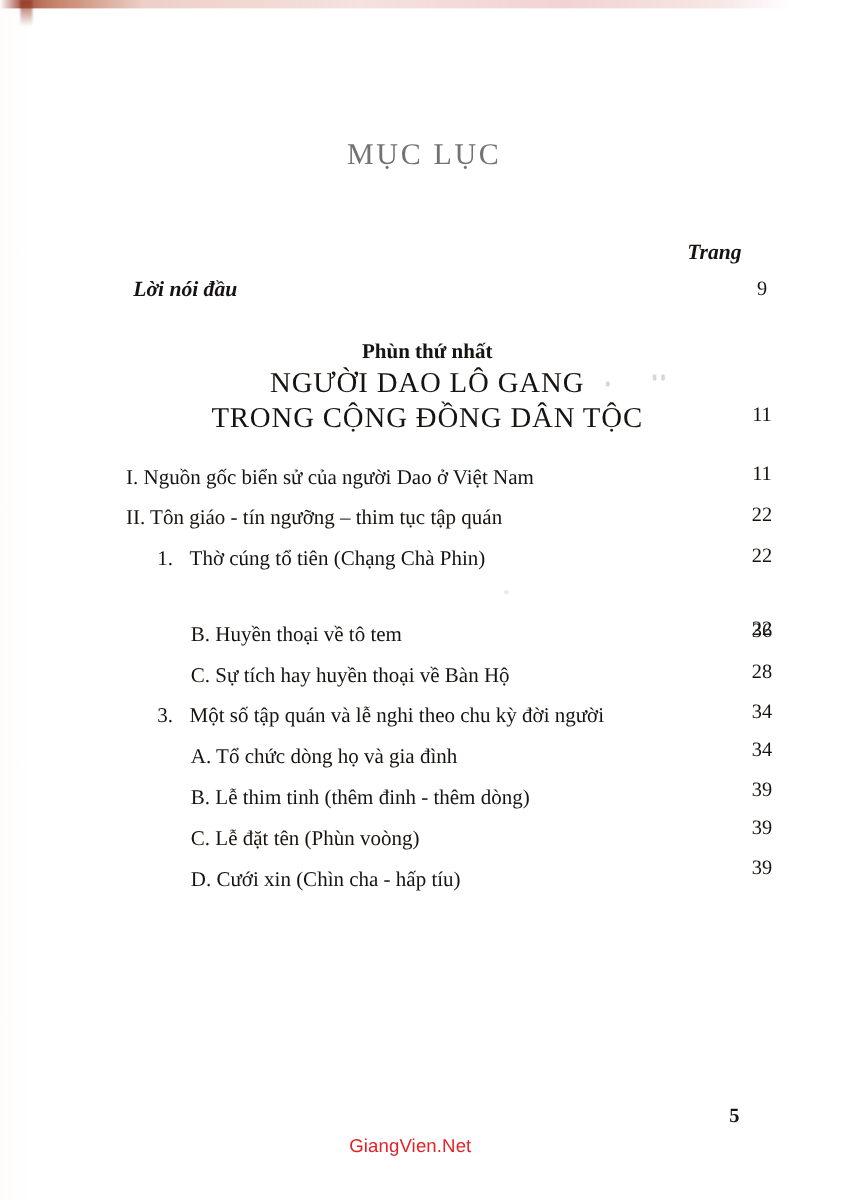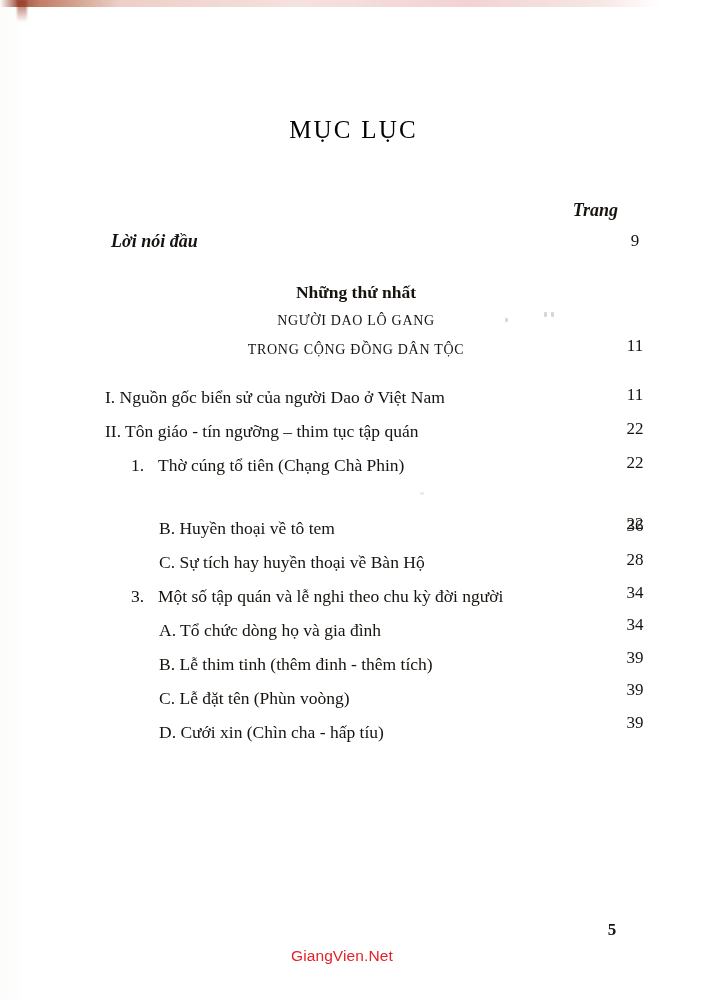--- a/index.html
+++ b/index.html
@@ -66,21 +66,21 @@
   }
 
   .doc-title {
     position: absolute;
     left: 0; top: 116px;
     width: 707px;
     text-align: center;
     font-size: 25px;
     letter-spacing: 2.2px;
     font-weight: 400;
-    color: #000000;
+    color: #737373;
   }
 
   .trang-label {
     position: absolute;
     right: 89px; top: 200px;
     font-size: 18px;
     font-style: italic;
     font-weight: 700;
     color: #17130f;
   }
@@ -133,21 +133,21 @@
     width: 666px;
     text-align: center;
     color: #17130f;
   }
   .part-head .ph-sub {
     font-size: 17.5px;
     font-weight: 700;
     line-height: 28px;
   }
   .part-head .ph-main {
-    font-size: 14px;
+    font-size: 24px;
     font-weight: 400;
     line-height: 29px;
     letter-spacing: 0.7px;
   }
   .part-head .pg {
     position: absolute;
     left: 589px;
     width: 46px;
     text-align: center;
     font-size: 17px;
@@ -222,21 +222,21 @@
   <div class="trang-label">Trang</div>
 
   <div class="toc">
 
     <div class="row row-preface">
       <span class="txt">Lời nói đầu</span>
       <span class="pg">9</span>
     </div>
 
     <div class="part-head">
-      <span class="ph-line ph-sub">Những thứ nhất</span>
+      <span class="ph-line ph-sub">Phùn thứ nhất</span>
       <span class="ph-line ph-main">NGƯỜI DAO LÔ GANG</span>
       <span class="ph-line ph-main">TRONG CỘNG ĐỒNG DÂN TỘC</span>
       <span class="pg">11</span>
     </div>
 
     <div class="row lvl-1 gap-lg">
       <span class="txt"><span class="rnum">I.</span> <span>Nguồn gốc biển sử của người Dao ở Việt Nam</span></span>
       <span class="pg" style="top:1px;">11</span>
     </div>
 
@@ -270,21 +270,21 @@
       <span class="txt"><span class="num">3.</span><span>Một số tập quán và lễ nghi theo chu kỳ đời người</span></span>
       <span class="pg" style="top:0px;">34</span>
     </div>
 
     <div class="row lvl-3 gap-sm">
       <span class="txt"><span class="alpha">A.</span> <span>Tổ chức dòng họ và gia đình</span></span>
       <span class="pg" style="top:-2px;">34</span>
     </div>
 
     <div class="row lvl-3 gap-sm">
-      <span class="txt"><span class="alpha">B.</span> <span>Lễ thim tinh (thêm đinh - thêm tích)</span></span>
+      <span class="txt"><span class="alpha">B.</span> <span>Lễ thim tinh (thêm đinh - thêm dòng)</span></span>
       <span class="pg" style="top:-3px;">39</span>
     </div>
 
     <div class="row lvl-3 gap-sm">
       <span class="txt"><span class="alpha">C.</span> <span>Lễ đặt tên (Phùn voòng)</span></span>
       <span class="pg" style="top:-5px;">39</span>
     </div>
 
     <div class="row lvl-3 gap-sm">
       <span class="txt"><span class="alpha">D.</span> <span>Cưới xin (Chìn cha - hấp tíu)</span></span>

